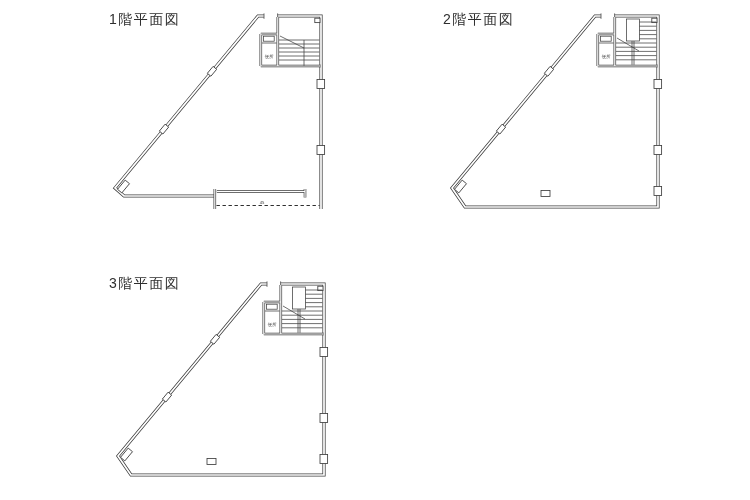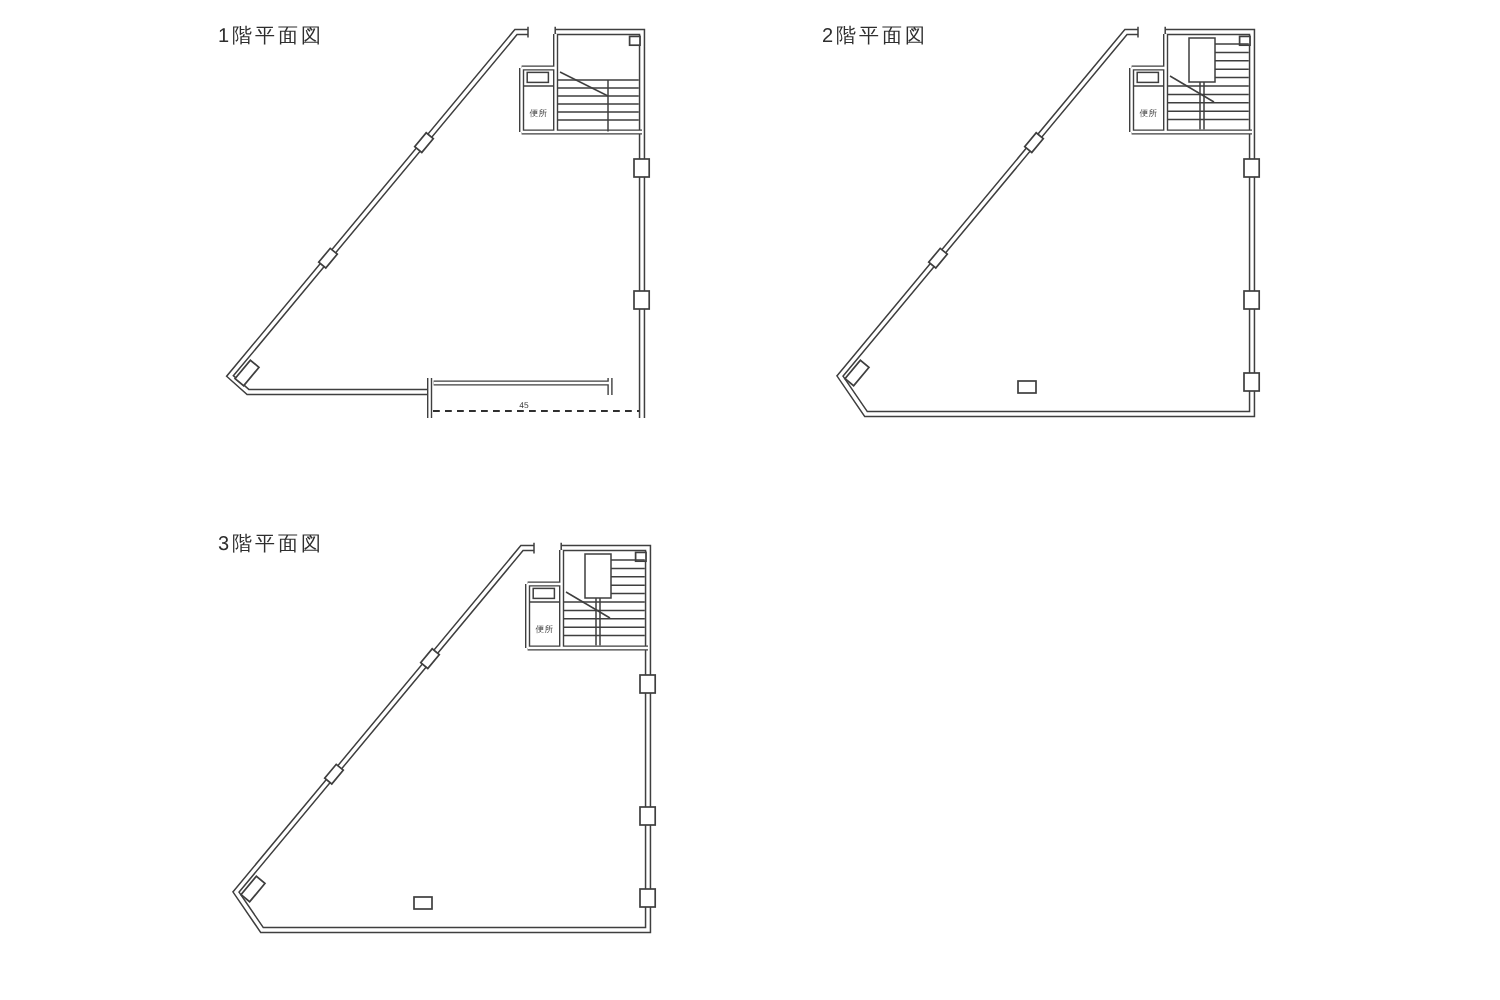--- a/index.html
+++ b/index.html
@@ -2,21 +2,21 @@
 <html><head>
 <meta charset="utf-8">
 <style>
   html,body{margin:0;padding:0;background:#ffffff;}
   .canvas{
     position:relative;width:750px;height:500px;background:#ffffff;overflow:hidden;
     font-family:"Liberation Sans","DejaVu Sans",sans-serif;
   }
   .plan{position:absolute;width:232px;height:215px;}
   .plan-title{
-    position:absolute;left:-3px;top:3px;font-size:10px;line-height:12px;
+    position:absolute;left:-3px;top:3px;font-size:14px;line-height:12px;
     color:#2e2e2e;letter-spacing:1.5px;white-space:nowrap;
   }
   .plan svg{position:absolute;left:0;top:0;overflow:visible;}
   
   .wd{stroke:#3f3f3f;stroke-width:3.2;fill:none;stroke-linejoin:miter;}
   .wdf{stroke:#3f3f3f;stroke-width:3.2;fill:#ffffff;stroke-linejoin:miter;}
   .ww{stroke:#ffffff;stroke-width:1.7;fill:none;stroke-linejoin:miter;}
   .wd2{stroke:#3f3f3f;stroke-width:2.6;fill:none;}
   .ww2{stroke:#ffffff;stroke-width:1.2;fill:none;}
   .ln{stroke:#3f3f3f;stroke-width:0.75;fill:none;}
@@ -119,29 +119,29 @@
       <text class="note" x="150" y="194" text-anchor="middle">45</text>
       <use href="#g-doorgap"></use>
       <use href="#g-corner-notch"></use>
       <use href="#g-tabs-diag"></use>
       <use href="#g-tabs-right2"></use>
       <use href="#g-stair-half"></use>
       <text class="tiny" x="157.3" y="48" text-anchor="middle">便所</text>
     </svg>
   </section>
 
-  <section class="plan" style="left:414px;top:10px;">
+  <section class="plan" style="left:446px;top:10px;">
     <div class="plan-title">2階平面図</div>
     <svg width="220" height="208" viewBox="0 0 220 208" style="left:3px">
       <use href="#g-shell-full"></use>
       <text class="tiny" x="157.3" y="48" text-anchor="middle">便所</text>
     </svg>
   </section>
 
-  <section class="plan" style="left:112px;top:264px;text-align:center;">
+  <section class="plan" style="left:112px;top:274px;text-align:center;">
     <div class="plan-title">3階平面図</div>
     <svg width="220" height="208" viewBox="0 0 220 208" style="left:3px;top:4px">
       <use href="#g-shell-full"></use>
       <text class="tiny" x="157.3" y="48" text-anchor="middle">便所</text>
     </svg>
   </section>
 
 
 </div>
 

